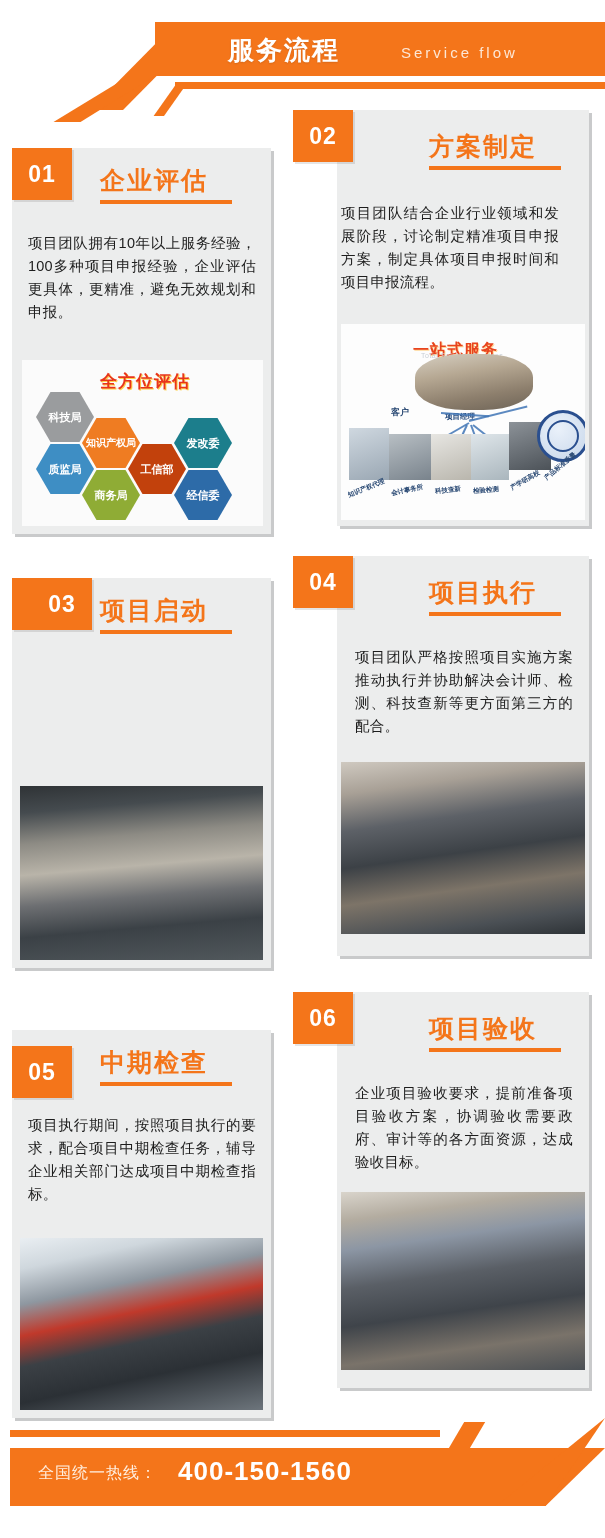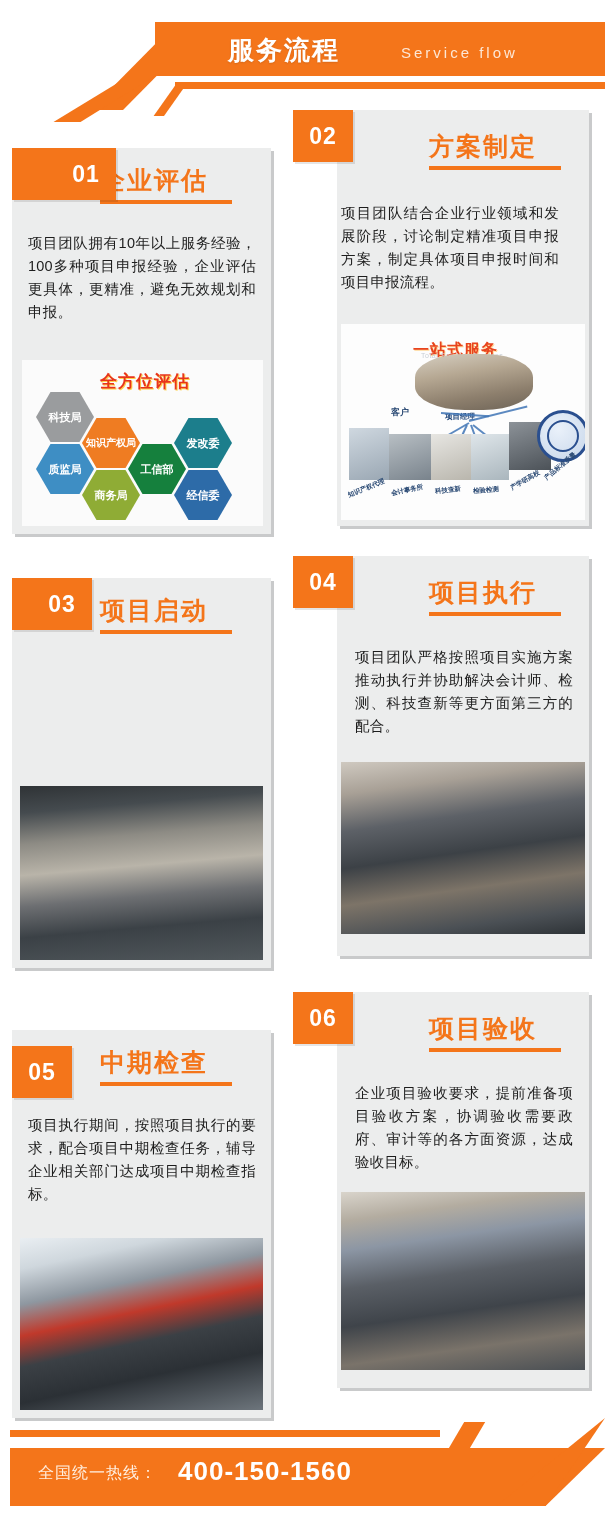--- a/index.html
+++ b/index.html
@@ -123,40 +123,40 @@
   <div class="hdr-slash2"></div>
   <div class="hdr-bar"></div>
   <div class="hdr-line-slash"></div>
   <div class="hdr-line"></div>
   <div class="hdr-title">服务流程</div>
   <div class="hdr-sub">Service flow</div>
 </div>
 
 <div class="card" style="left:12px;top:148px;width:262px;height:390px;">
   <div class="card-body" style="width:259px;height:386px;"></div>
-  <div class="badge" style="left:0px;top:0px;width:60px;height:52px;padding-left:44px;">01</div>
+  <div class="badge" style="left:0px;top:0px;width:60px;height:52px;">01</div>
   <div class="card-title" style="left:88px;top:16px;">企业评估</div>
   <div class="title-rule" style="left:88px;top:52px;width:132px;"></div>
   <div class="card-desc" style="left:16px;top:84px;width:228px;">项目团队拥有10年以上服务经验，100多种项目申报经验，企业评估更具体，更精准，避免无效规划和申报。</div>
 
   <div class="hexwrap" style="left:10px;top:212px;width:241px;height:166px;">
     <div class="hex-title" style="left:78px;top:10px;">全方位评估</div>
     <div class="hex" style="left:14px;top:32px;background:#9a9c9e;">
         <span>科技局</span>
       </div>
     <div class="hex" style="left:60px;top:58px;background:#ef7c22;font-size:10px;">
         <span>知识产权局</span>
       </div>
     <div class="hex" style="left:14px;top:84px;background:#3e8ec4;">
         <span>质监局</span>
       </div>
     <div class="hex" style="left:60px;top:110px;background:#8fac35;">
         <span>商务局</span>
       </div>
-    <div class="hex" style="left:106px;top:84px;background:#15803d;">
+    <div class="hex" style="left:106px;top:84px;background:#c2410c;">
         <span>工信部</span>
       </div>
     <div class="hex" style="left:152px;top:58px;background:#1c7e8c;">
         <span>发改委</span>
       </div>
     <div class="hex" style="left:152px;top:110px;background:#2d6ba8;">
         <span>经信委</span>
       </div>
   </div>
 </div>

